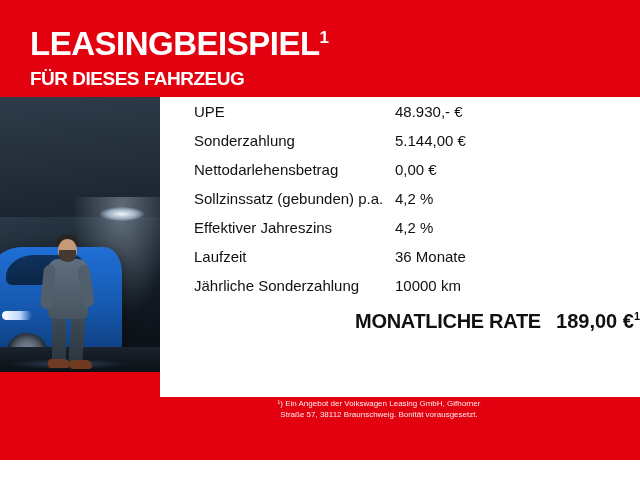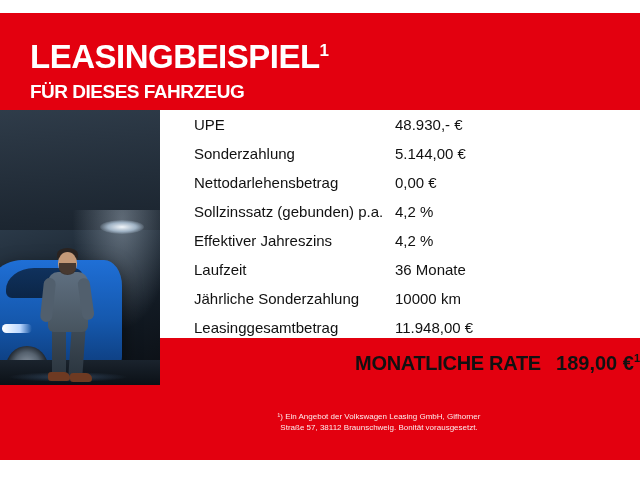--- a/index.html
+++ b/index.html
@@ -13,21 +13,20 @@
   }
 
   #banner {
     position: absolute;
     left: 0;
     top: 0;
     width: 640px;
     height: 460px;
     background: #e3000f;
     overflow: hidden;
-    margin-top: 13px;
   }
 
   #headline {
     position: absolute;
     left: 30px;
     top: 20px;
     color: #ffffff;
     font-weight: bold;
     letter-spacing: -0.5px;
   }
@@ -196,21 +195,21 @@
     background: #6e3a22;
     border-radius: 4px 7px 4px 4px;
   }
 
   
   #panel {
     position: absolute;
     left: 160px;
     top: 97px;
     width: 480px;
-    height: 228px;
+    height: 300px;
     background: #ffffff;
   }
   .row {
     position: relative;
     display: flex;
     align-items: center;
     height: 29px;
     font-size: 15px;
     color: #111111;
   }
@@ -314,24 +313,20 @@
       <div class="value">4,2 %</div>
     </div>
     <div class="row">
       <div class="label">Laufzeit</div>
       <div class="value">36 Monate</div>
     </div>
     <div class="row">
       <div class="label">Jährliche Sonderzahlung</div>
       <div class="value">10000 km</div>
     </div>
-    <div class="row">
-      <div class="label">Leasinggesamtbetrag</div>
-      <div class="value">11.948,00 €</div>
-    </div>
     <div class="row total">
       <div class="label">MONATLICHE RATE</div>
       <div class="value"><span>189,00 €</span><sup>1</sup></div>
     </div>
   </div>
 
   <div id="footnote">
     <div>¹) Ein Angebot der Volkswagen Leasing GmbH, Gifhorner</div>
     <div>Straße 57, 38112 Braunschweig. Bonität vorausgesetzt.</div>
   </div>

